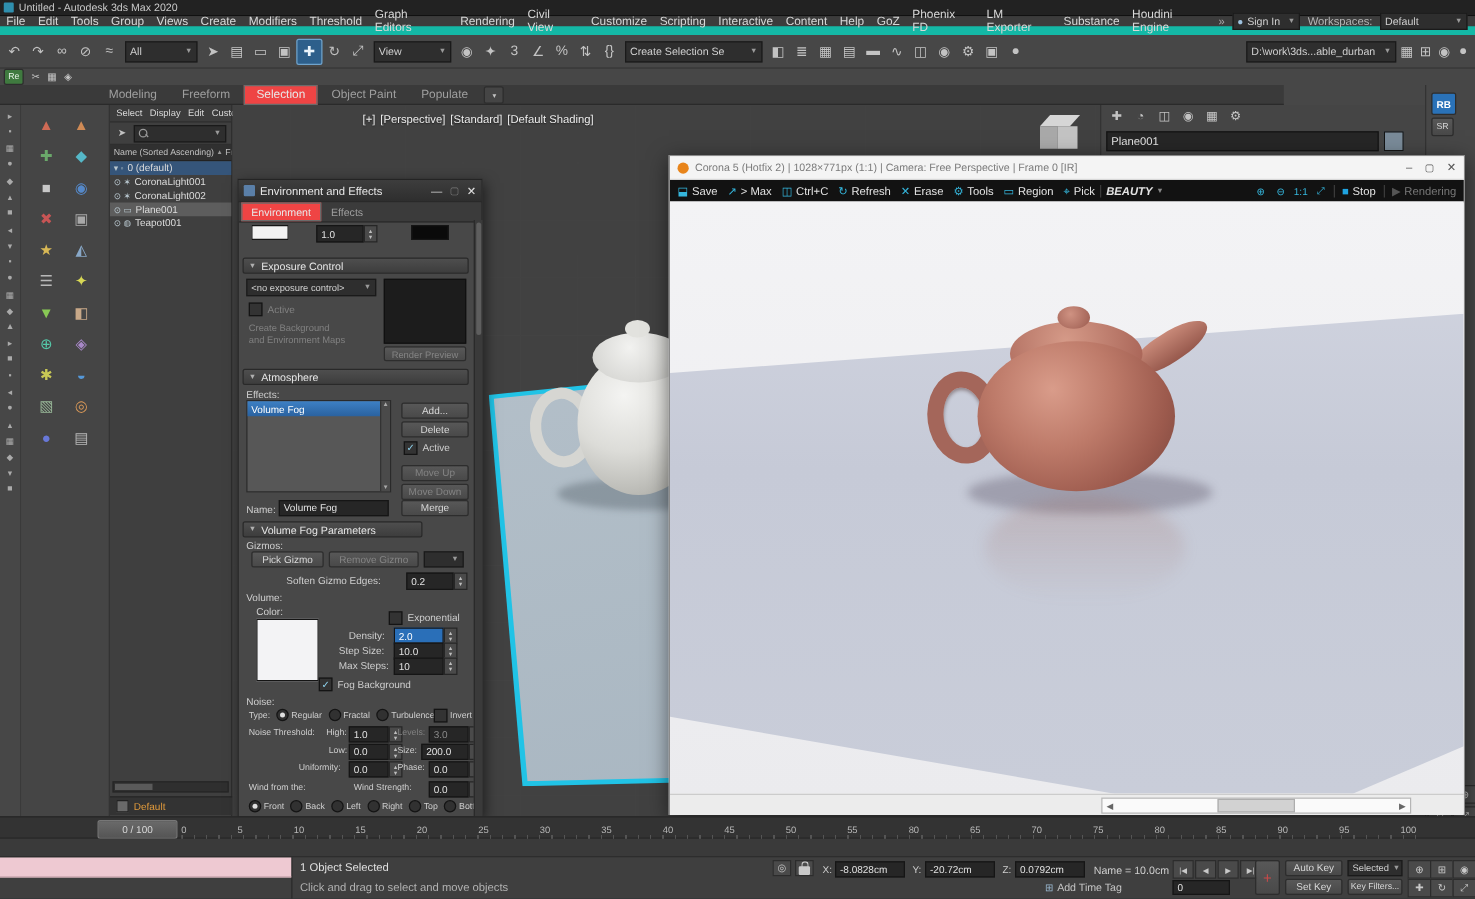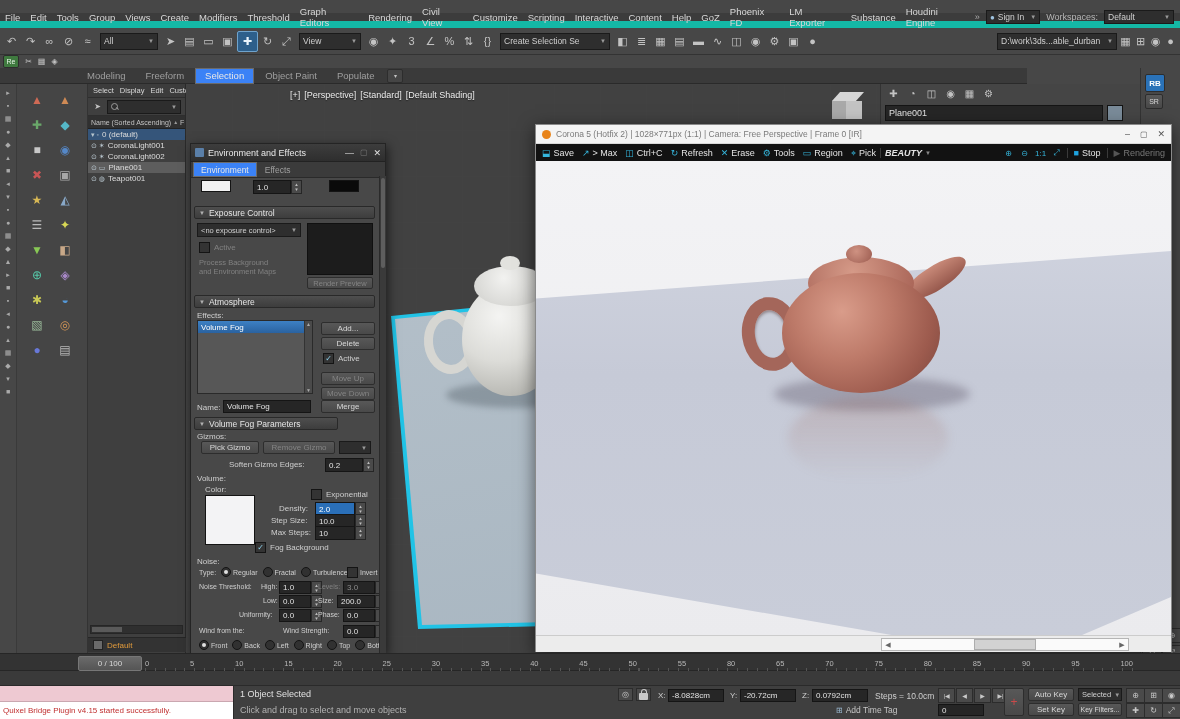--- a/index.html
+++ b/index.html
@@ -25,21 +25,21 @@
   .radio{width:8px;height:8px;border-radius:50%;background:#313131;border:1px solid #141414;position:relative;flex:none}
   .radio.on::after{content:"";position:absolute;inset:2px;border-radius:50%;background:#e0e0e0}
   .roll{background:linear-gradient(#4e4e4e,#3d3d3d);border:1px solid #292929;border-radius:2px;
         color:#e6e6e6;font-size:8.5px;display:flex;align-items:center;padding:0 4px;height:13px}
   .roll .car{margin-right:4px;font-size:6px;color:#b0b0b0}
   .spin{width:9px;height:12px;display:inline-flex;flex-direction:column;align-items:center;justify-content:center;
         background:#4a4a4a;border:1px solid #262626;flex:none}
   .spin span{font-size:4.5px;line-height:5px;color:#bdbdbd}
   .menu-item{padding:0 5px;height:15px;display:flex;align-items:center;color:#d8d8d8;font-size:9.5px}
   .rtab{padding:0 9px;height:15px;display:flex;align-items:center;color:#9f9f9f;font-size:9.5px}
-  .rtab.active{background:#3b82f6;border:1px solid #6b6b6b;color:#e8e8e8;height:14px}
+  .rtab.active{background:#ef4444;border:1px solid #6b6b6b;color:#e8e8e8;height:14px}
   .ex-row{height:11px;display:flex;align-items:center;font-size:8px;color:#dcdcdc;padding-left:3px;white-space:nowrap}
   .ex-row.layer{background:#35557a}
   .ex-row.selected{background:#5d5d5d}
   .ex-row .pre{color:#b8c6ce;margin-right:3px;font-size:7px}
   .list-row{height:12px;display:flex;align-items:center;padding:0 3px;font-size:8px;color:#ddd}
   .list-row.selected{background:linear-gradient(#3d80c4,#2a62a0);color:#fff}
   .cbtn{display:flex;align-items:center;gap:3px;color:#e4e4e4;font-size:9px;padding:0 4px;height:18px}
   .cbtn .cg{color:#35b6dc;font-size:9px}
   .csep{width:1px;height:10px;background:#3a3a3a}
   .navcell{width:18px;height:13px;display:flex;align-items:center;justify-content:center;
@@ -47,20 +47,24 @@
   .lock{width:9px;height:7px;background:#c9c9c9;border-radius:1px;position:relative;margin-top:4px}
   .lock::before{content:"";position:absolute;left:1.5px;top:-4px;width:4px;height:4px;
                 border:1.5px solid #c9c9c9;border-bottom:none;border-radius:3px 3px 0 0}
   .swatch{border:1px solid #141414}
 </style>
 </head>
 <body>
 
 <div id="root">
 
+  <div class="a f" style="left:0;top:0;width:1180px;height:13px;background:#222;border-bottom:1px solid #111;padding-left:3px;gap:4px">
+    <span class="a" style="position:static;width:8px;height:8px;background:#2f8fae;border-radius:1px"></span>
+    <span style="font-size:8.5px;color:#c8c8c8">Untitled - Autodesk 3ds Max 2020</span>
+  </div>
 
   <div class="a f" style="left:0;top:13px;width:1180px;height:15px;background:#3c3c3c;border-bottom:7px solid #14b8a6">
     <div class="f">
 
     <span class="menu-item">File</span>
         <span class="menu-item">Edit</span>
         <span class="menu-item">Tools</span>
         <span class="menu-item">Group</span>
         <span class="menu-item">Views</span>
         <span class="menu-item">Create</span>
@@ -402,21 +406,21 @@
       </div>
       <span class="a dd" style="left:6px;top:47px;width:104px;height:14px">
         <span style="font-size:7.5px">&lt;no exposure control&gt;</span>
         <span class="ar">▼</span>
       </span>
       <span class="a" style="left:116px;top:47px;width:66px;height:52px;background:#1c1c1c;border:1px solid #101010"></span>
       <span class="a f" style="left:8px;top:66px;gap:4px">
         <span class="chk"></span>
         <span class="lbl dis">Active</span>
       </span>
-      <span class="a lbl dis" style="left:8px;top:82px;font-size:7.5px">Process Background</span>
+      <span class="a lbl dis" style="left:8px;top:82px;font-size:7.5px">Create Background</span>
       <span class="a lbl dis" style="left:8px;top:91px;font-size:7.5px">and Environment Maps</span>
       <span class="a btn dis" style="left:116px;top:101px;width:66px;height:12px;font-size:7.5px">Render Preview</span>
 
       <div class="a roll" style="left:3px;top:119px;width:181px">
         <span class="car">▼</span>
         <span>Atmosphere</span>
       </div>
       <span class="a lbl" style="left:6px;top:135px">Effects:</span>
       <div class="a" style="left:6px;top:144px;width:116px;height:74px;background:#575757;border:1px solid #2a2a2a">
         <div style="margin-right:8px">
@@ -751,40 +755,37 @@
         <span style="font-size:7.5px;color:#b8b8b8">100</span>
       </div>
   </div>
 
   <div class="a" style="left:0;top:671px;width:1180px;height:15px;background:#3a3a3a;border-bottom:1px solid #2a2a2a"></div>
 
   <div class="a" style="left:0;top:686px;width:1180px;height:33px;background:#3f3f3f">
 
     <div class="a" style="left:0;top:0;width:234px;height:33px;border-right:1px solid #2a2a2a">
       <div style="height:15px;background:#eec9d2;border-bottom:1px solid #caa7b0"></div>
-      <div style="height:17px;background:#ffffff;display:flex;align-items:center">
-        <span style="font-size:8px;color:#c03030;padding-left:3px;white-space:nowrap">Quixel Bridge Plugin v4.15 started successfully.</span>
-      </div>
     </div>
 
     <span class="a" style="left:240px;top:3px;font-size:9px;color:#e0e0e0">1 Object Selected</span>
     <span class="a" style="left:240px;top:19px;font-size:9px;color:#b2b2b2">Click and drag to select and move objects</span>
 
     <span class="a navcell" style="left:618px;top:2px;width:15px">◎</span>
     <span class="a navcell" style="left:636px;top:2px;width:15px">
         <span class="lock"></span>
       </span>
 
     <span class="a lbl" style="left:658px;top:5px">X:</span>
     <span class="a fld" style="left:668px;top:3px;width:56px;height:13px">-8.0828cm</span>
     <span class="a lbl" style="left:730px;top:5px">Y:</span>
     <span class="a fld" style="left:740px;top:3px;width:56px;height:13px">-20.72cm</span>
     <span class="a lbl" style="left:802px;top:5px">Z:</span>
     <span class="a fld" style="left:812px;top:3px;width:56px;height:13px">0.0792cm</span>
-    <span class="a" style="left:875px;top:5px;font-size:8.5px;color:#cfcfcf">Steps = 10.0cm</span>
+    <span class="a" style="left:875px;top:5px;font-size:8.5px;color:#cfcfcf">Name = 10.0cm</span>
 
     <span class="a f" style="left:836px;top:19px;gap:3px">
       <span class="ic" style="font-size:8px;color:#9ab8d0">⊞</span>
       <span style="font-size:8.5px;color:#c5c5c5">Add Time Tag</span>
     </span>
 
     <div class="a f" style="left:938px;top:2px;gap:1px">
 
     <span class="navcell" style="width:15px;font-size:6px">|◀</span>
         <span class="navcell" style="width:15px;font-size:6px">◀</span>

